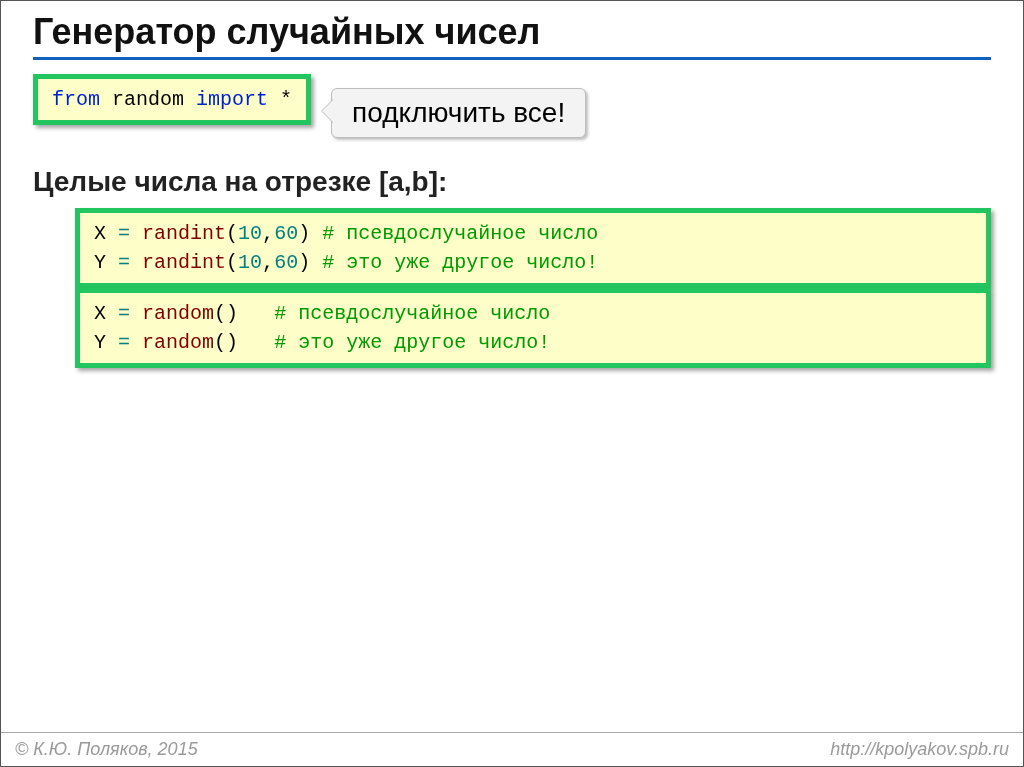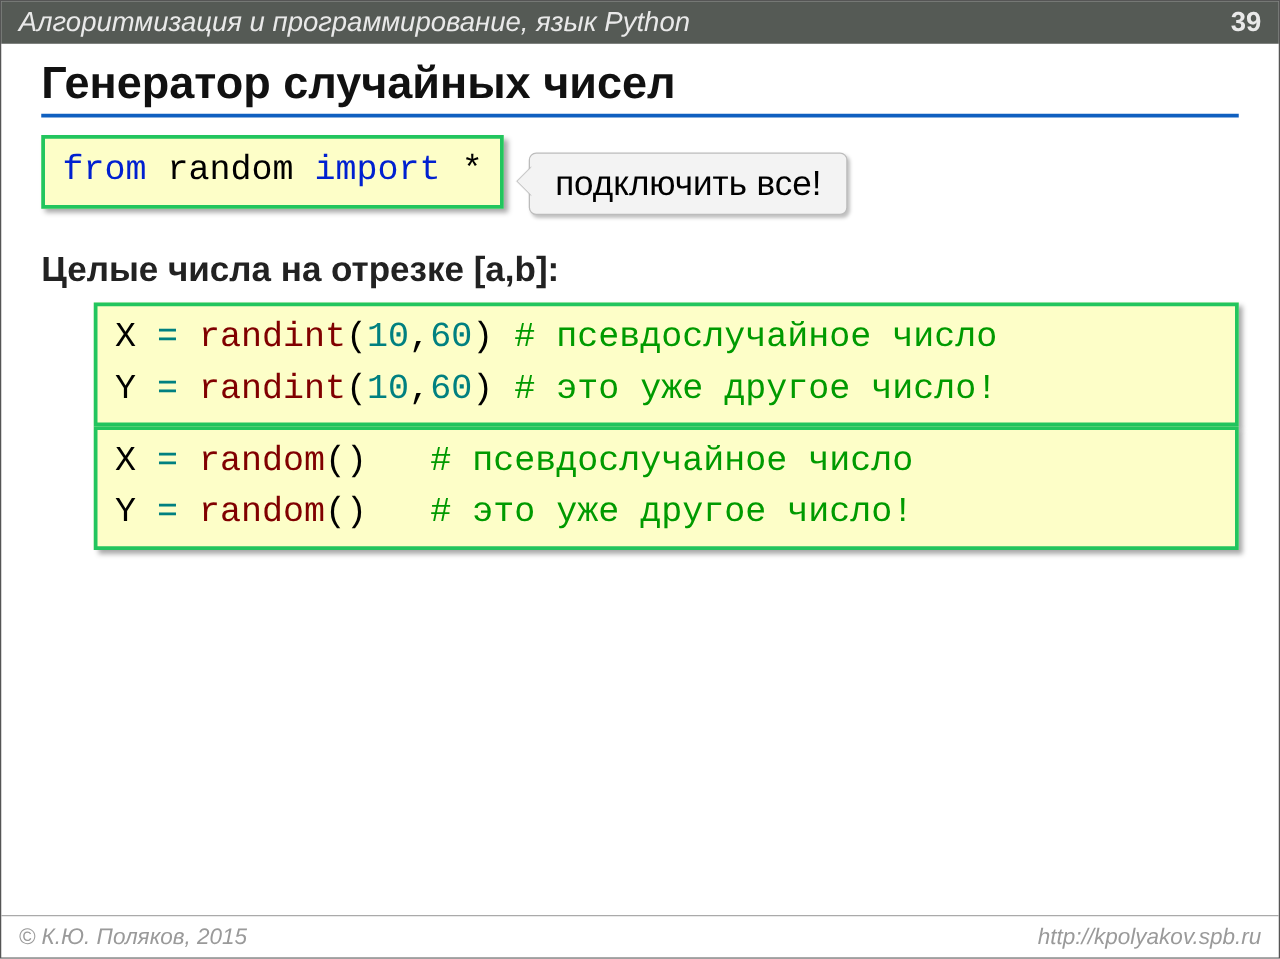--- a/index.html
+++ b/index.html
@@ -26,25 +26,25 @@
     font-size: 36px;
     font-weight: bold;
     color: #111;
     border-bottom: 3px solid #1060c0;
     padding-bottom: 4px;
     margin-bottom: 14px;
   }
   .row1 { display: flex; align-items: flex-start; gap: 20px; }
   .codebox {
     background: #fdfec8;
-    border: 3px solid #22c55e;
+    border: 5px solid #22c55e;
     box-shadow: 3px 3px 4px rgba(0,0,0,.35);
     padding: 6px 14px;
     font-family: "Courier New", monospace;
-    font-size: 28px;
+    font-size: 20px;
     white-space: pre;
     line-height: 1.45;
   }
   .callout {
     background: #f3f3f3;
     border: 1px solid #bcbcbc;
     border-radius: 6px;
     box-shadow: 2px 2px 3px rgba(0,0,0,.25);
     padding: 8px 20px;
     font-size: 28px;
@@ -97,24 +97,20 @@
     padding: 6px 14px;
     display: flex;
     justify-content: space-between;
   }
 </style>
 </head>
 <body>
 
 <div class="slide">
 
-  <div class="header">
-    <span>Алгоритмизация и программирование, язык Python</span>
-    <span class="page">39</span>
-  </div>
 
   <div class="content">
 
     <div class="title">Генератор случайных чисел</div>
 
     <div class="row1">
       <div class="codebox"><span class="c-blue">from</span> <span class="c-black">random</span> <span class="c-blue">import</span> <span class="c-black">*</span></div>
       <div class="callout top" style="margin-top:14px;">подключить все!</div>
     </div>
 

